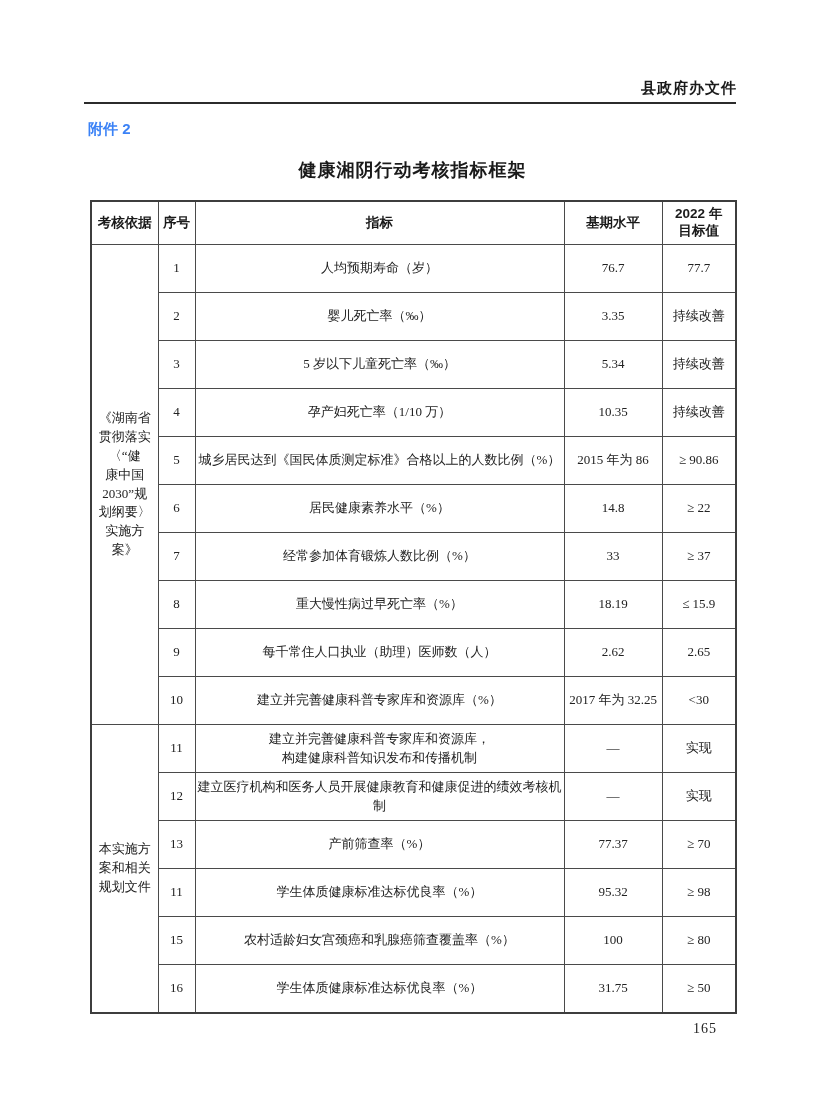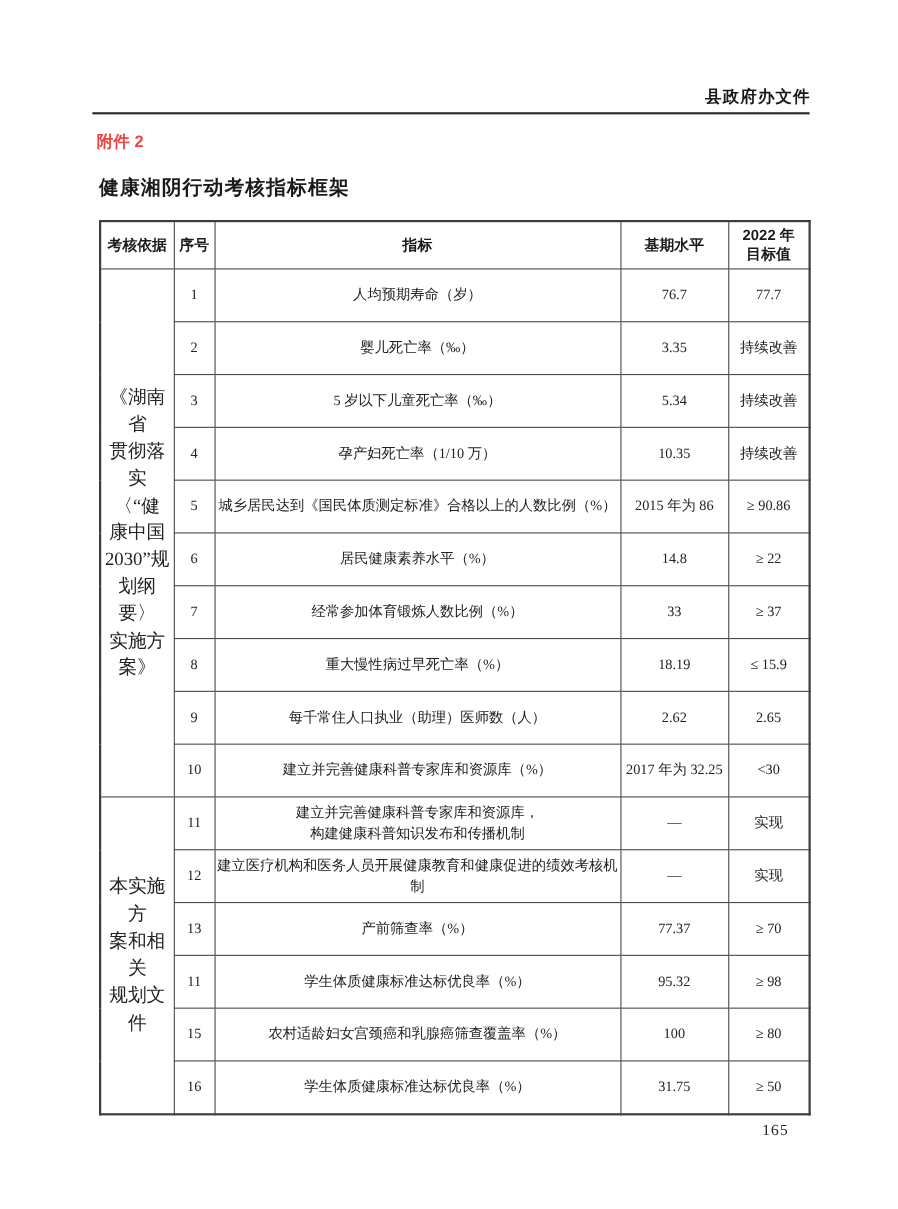--- a/index.html
+++ b/index.html
@@ -29,27 +29,27 @@
     top: 102px; left: 84px;
     width: 652px; height: 2px;
     background: #2b2b2b;
   }
   .attachment-label {
     position: absolute;
     top: 120px; left: 88px;
     font-family: "Liberation Sans", "DejaVu Sans", sans-serif;
     font-weight: bold;
     font-size: 15px;
-    color: #ef4444;
+    color: #3b82f6;
   }
   .doc-title {
     position: absolute;
     top: 158px; left: 90px;
     width: 645px;
-    text-align: left;
+    text-align: center;
     font-family: "Liberation Sans", "DejaVu Sans", sans-serif;
     font-weight: bold;
     font-size: 18px;
     letter-spacing: 1px;
     color: #1a1a1a;
   }
   table.indicator-table {
     position: absolute;
     top: 200px; left: 90px;
     width: 645px;
@@ -70,21 +70,21 @@
   table.indicator-table tr.head-row th {
     height: 38px;
     font-family: "Liberation Sans", "DejaVu Sans", sans-serif;
     font-weight: bold;
     font-size: 13.5px;
     line-height: 1.25;
     color: #1a1a1a;
   }
   table.indicator-table tr.data-row { height: 48px; }
   td.c-group {
-    font-size: 17px;
+    font-size: 13px;
     line-height: 1.5;
     padding: 2px 3px;
   }
   td.c-ind { padding: 2px 1px; }
   td.c-base { padding: 2px 1px; }
   .page-number {
     position: absolute;
     top: 1021px; left: 693px;
     font-size: 14px;
     color: #222222;

